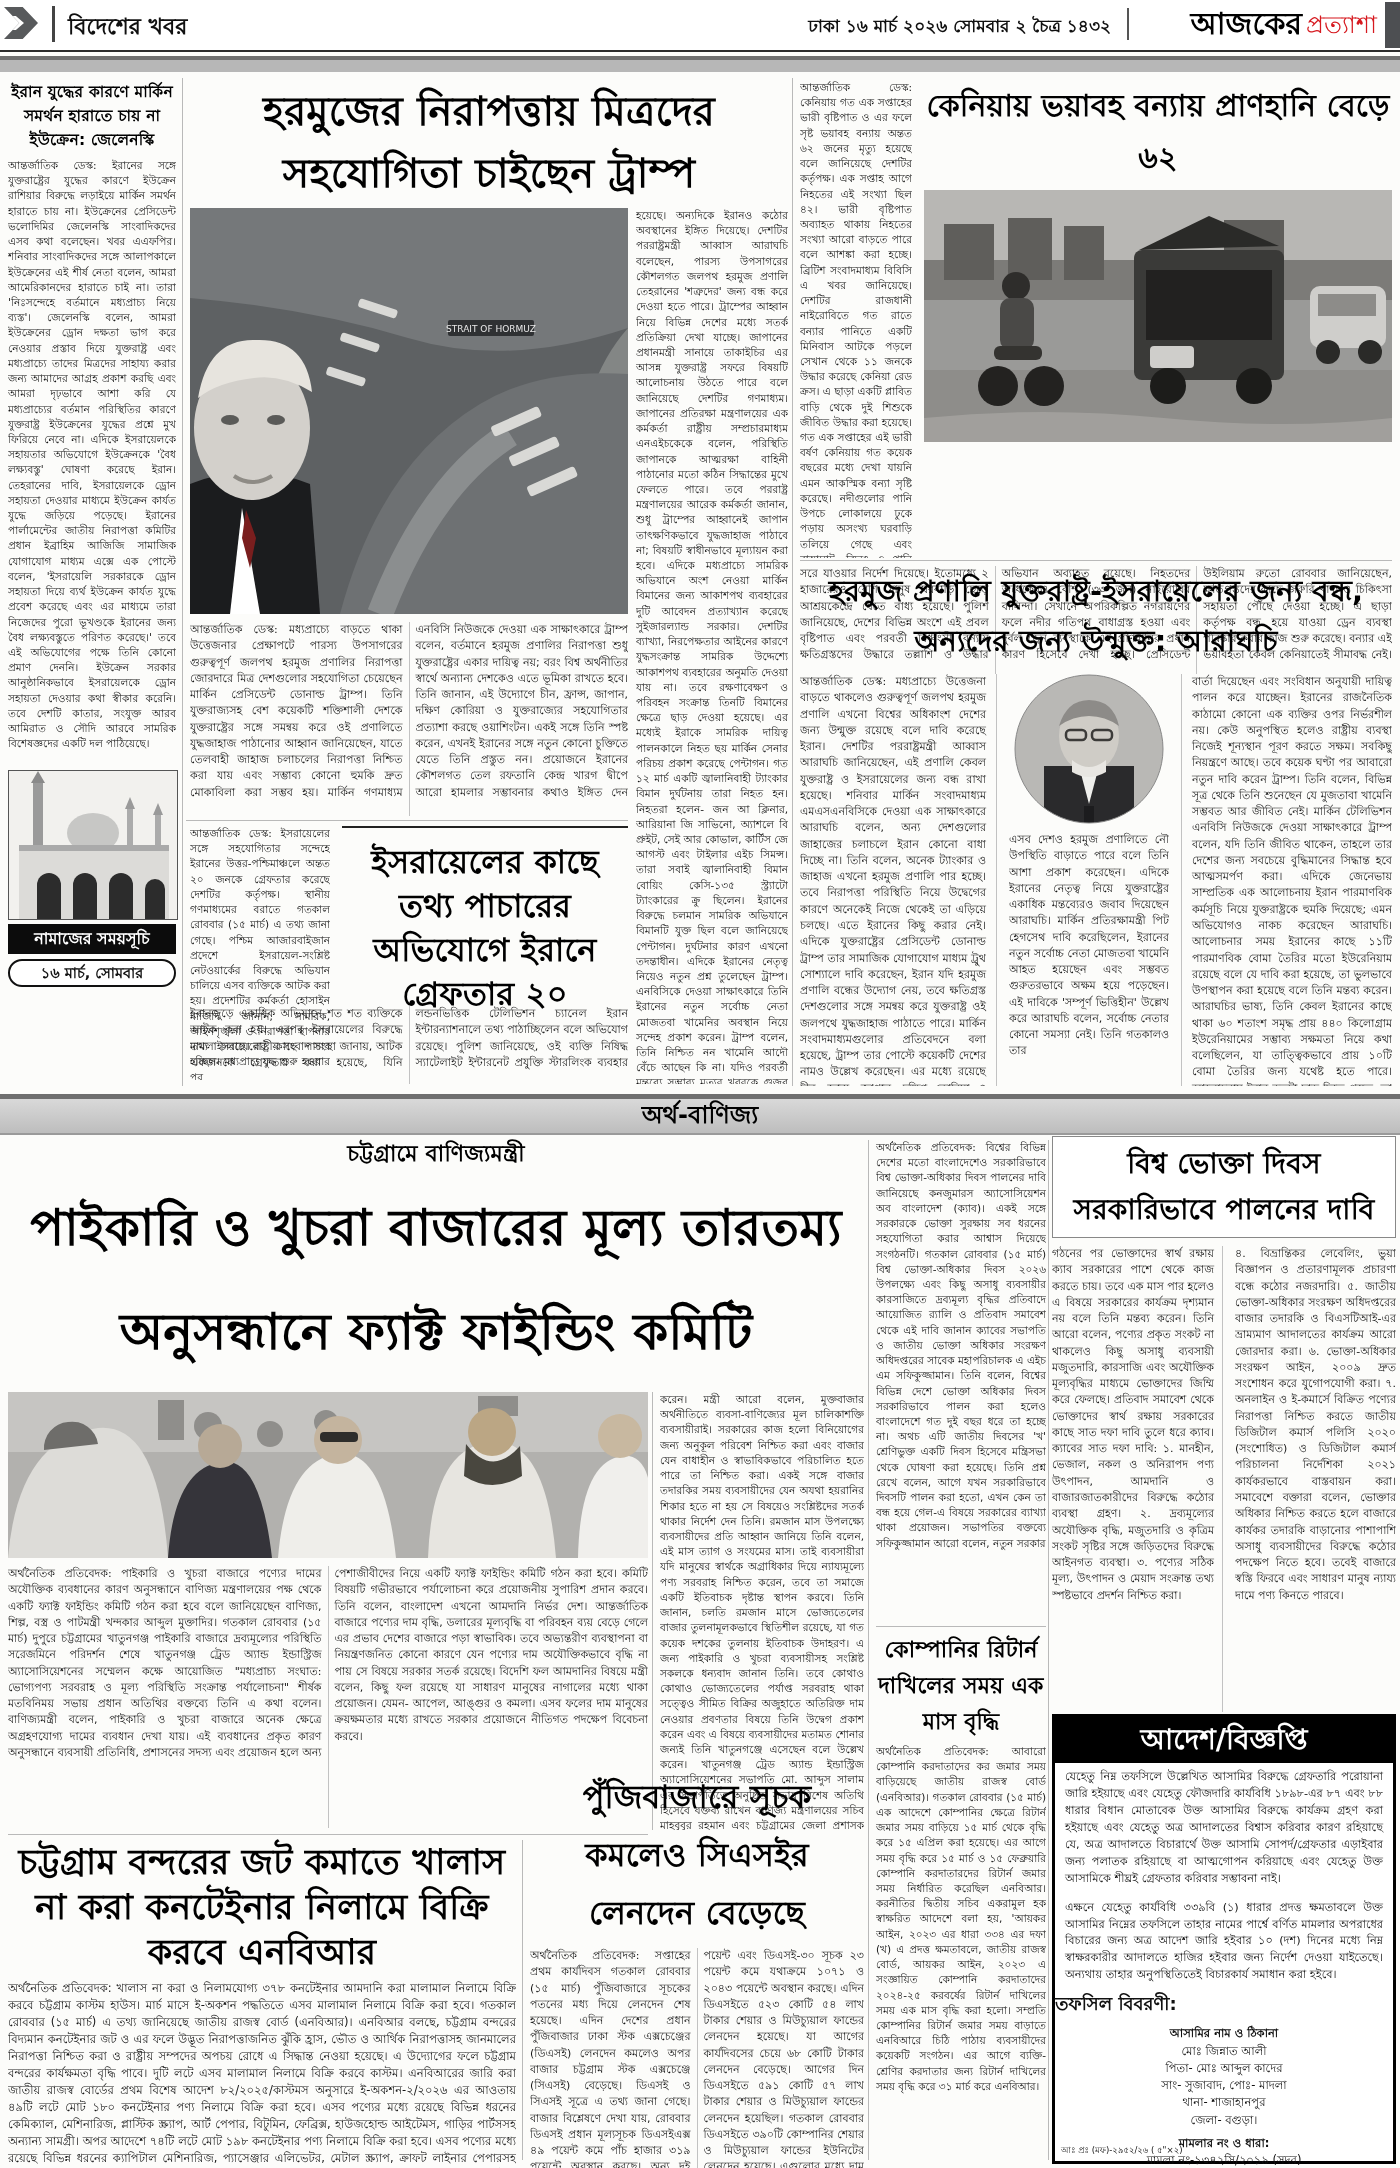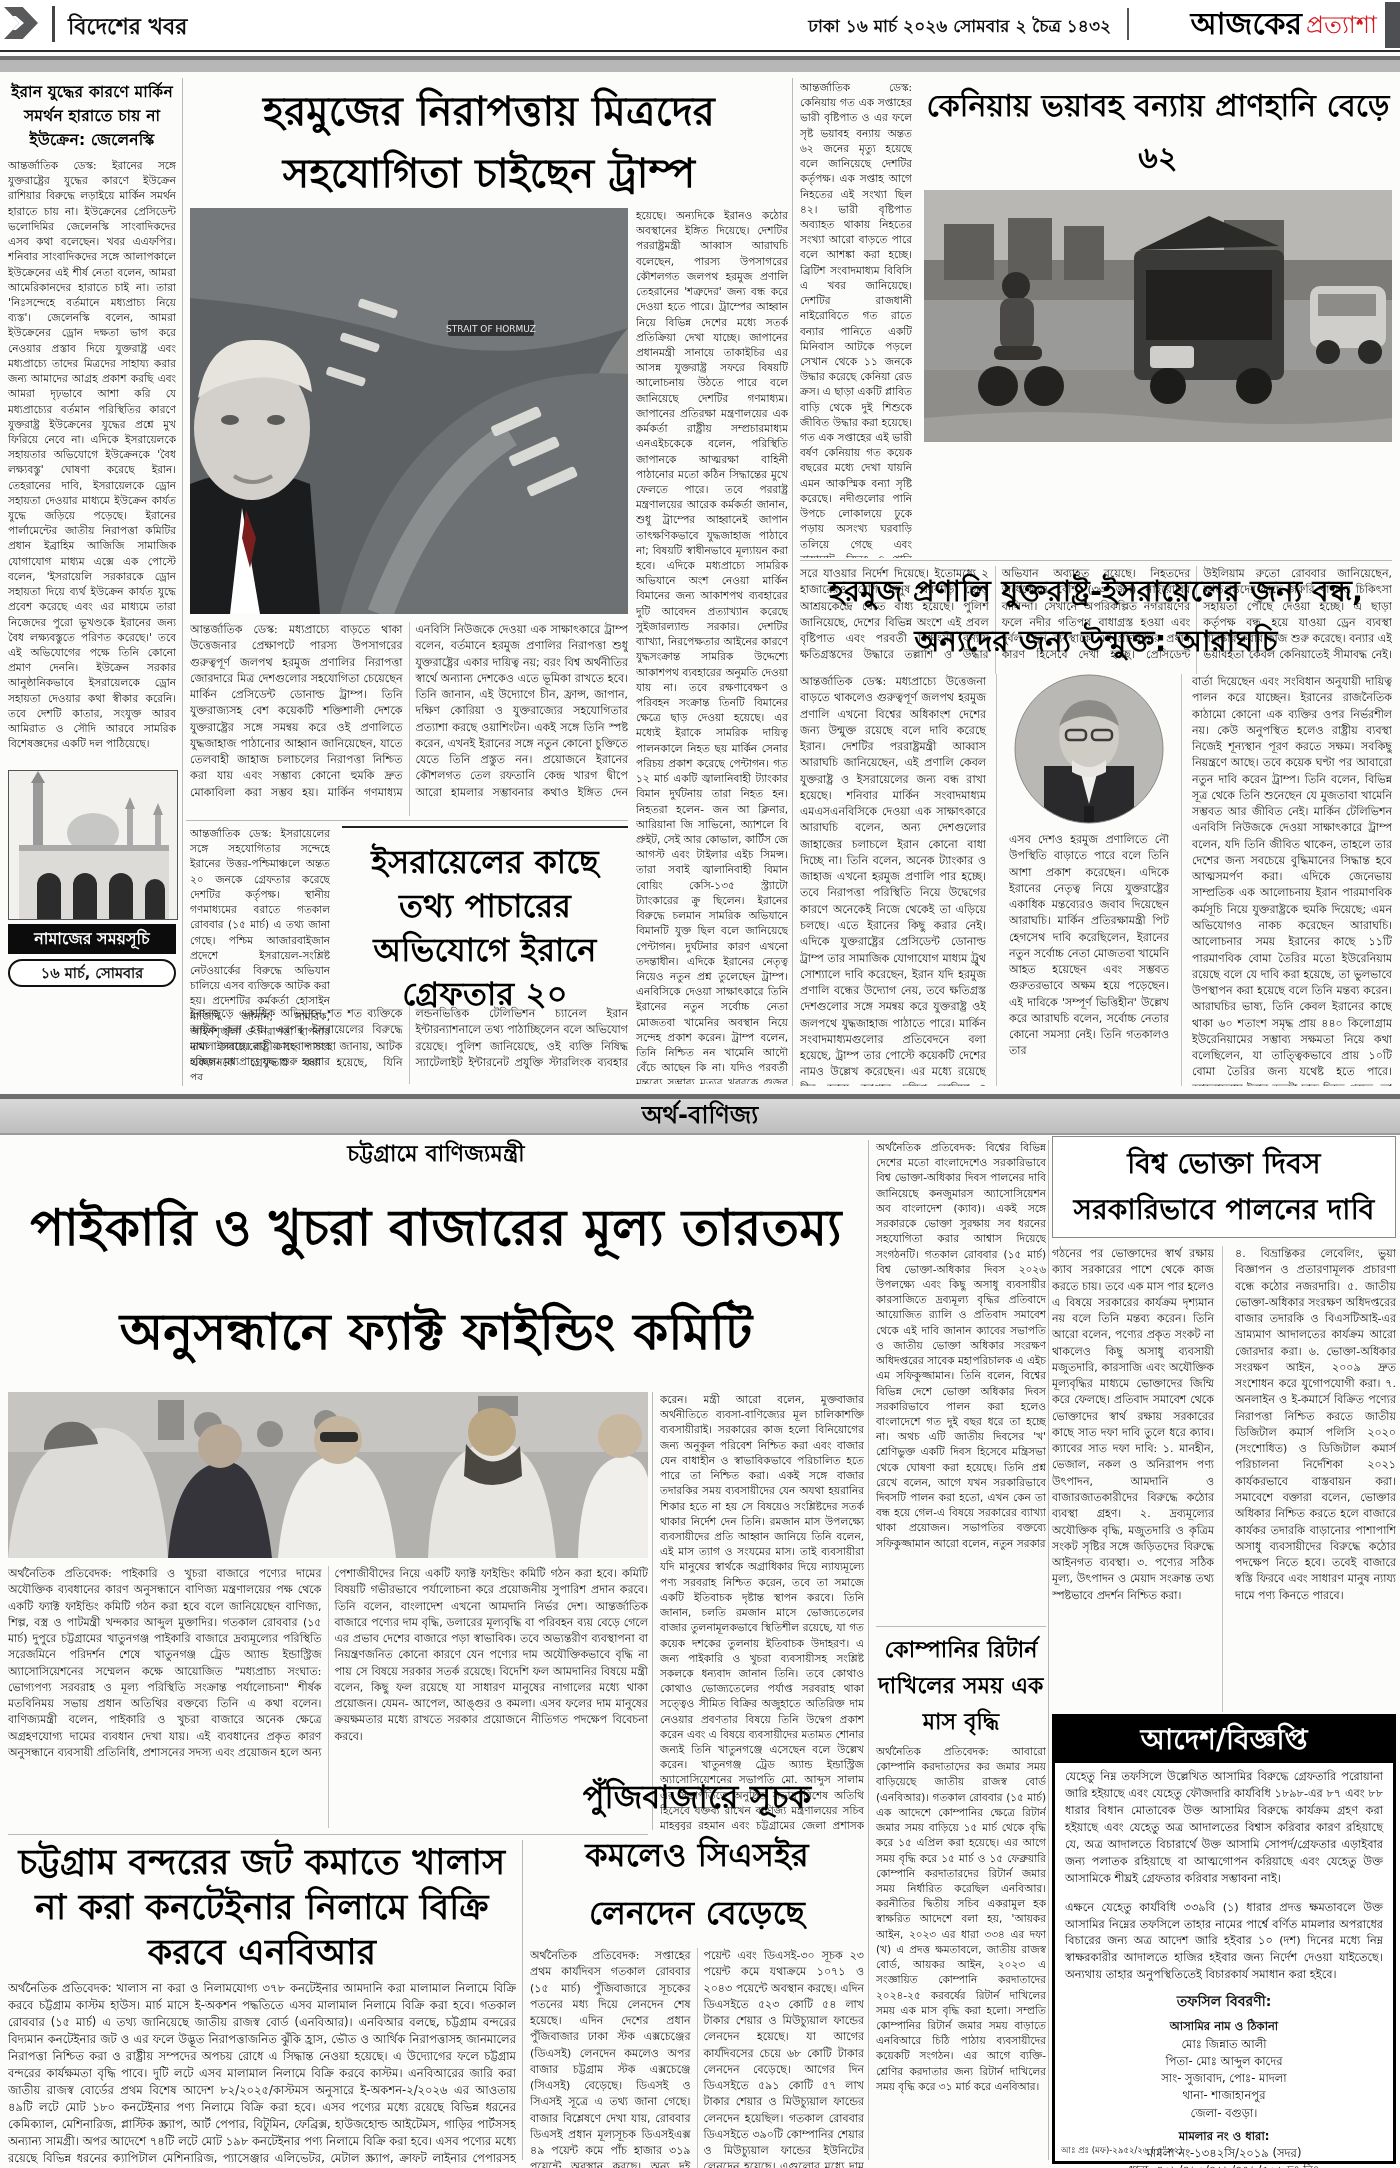--- a/index.html
+++ b/index.html
@@ -40,21 +40,21 @@
   table.ptab td.lab{background:#c7c7c7;font-weight:700;}
   
   #bizband{position:absolute;left:0;top:1094px;width:1400px;height:34px;background:linear-gradient(#d9d9d9,#bdbdbd);
            border-top:5px solid #6f6f6f;border-bottom:2px solid #9a9a9a;display:flex;align-items:center;justify-content:center;}
   #bizband .t{font-size:24px;font-weight:900;color:#000;}
   
   #noticebox{position:absolute;left:1052px;top:1714px;width:344px;height:450px;border:3px solid #000;background:#fff;box-sizing:border-box;}
   #notice-head{margin:0;background:#000;color:#fff;font-size:28px;font-weight:900;text-align:center;line-height:46px;}
   .notice-body{padding:6px 10px 0 10px;font-size:11.3px;line-height:1.5;text-align:justify;color:#111;}
   .notice-center{text-align:center;font-size:11.5px;line-height:1.5;}
-  .notice-bold{font-weight:800;font-size:14px;text-align:center;margin-top:6px;}
+  .notice-bold{font-weight:800;font-size:18px;margin-top:6px;}
   .notice-ref{position:absolute;left:6px;bottom:3px;font-size:8.5px;}
   .imgph{display:block;}
 </style>
 </head>
 <body>
 
 <div id="page">
 
   <div id="masthead">
     <span id="flagicon"></span>

